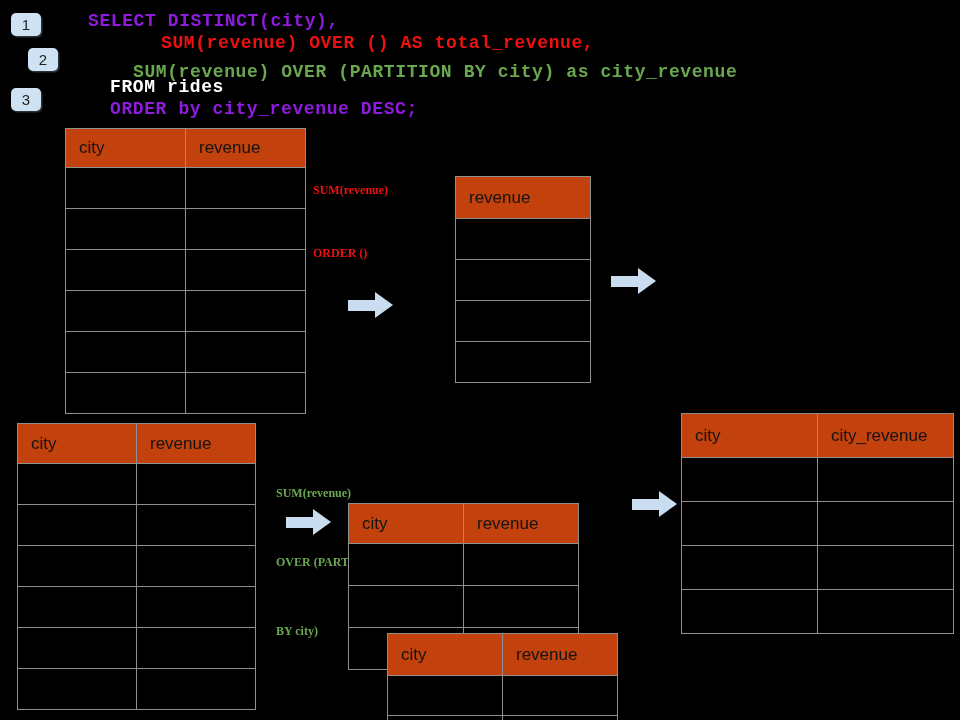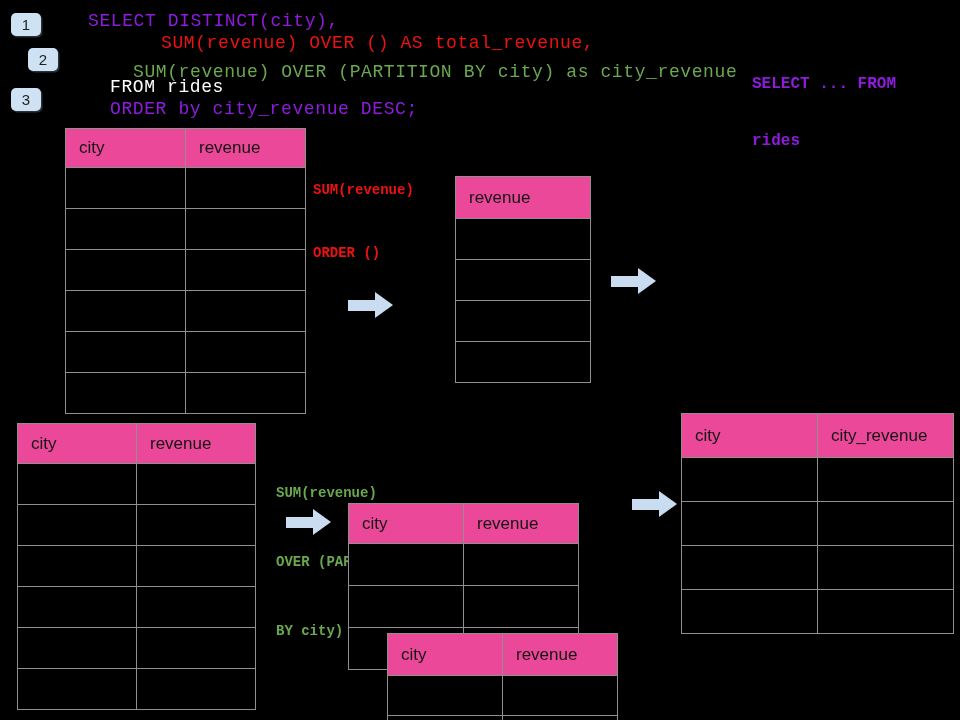--- a/index.html
+++ b/index.html
@@ -1,48 +1,48 @@
 <!DOCTYPE html>
 <html><head>
 <meta charset="utf-8">
 <style>
   html,body{margin:0;padding:0;background:#000;}
   .page{position:relative;width:960px;height:720px;background:#000;overflow:hidden;
         font-family:"Liberation Sans",sans-serif;}
 
   
-  .code-line{position:absolute;font-family:"Liberation Mono",monospace;font-weight:normal;
+  .code-line{position:absolute;font-family:"Liberation Mono",monospace;font-weight:bold;
              font-size:18px;letter-spacing:.6px;white-space:pre;}
   .cl-1{left:88px;top:11px;}
   .cl-2{left:133px;top:33px;}
   .cl-3{left:133px;top:62px;}
   .cl-4{left:110px;top:77px;}
   .cl-5{left:110px;top:99px;}
 
   .side-note{position:absolute;left:752px;top:37px;font-family:"Liberation Mono",monospace;
              font-weight:bold;font-size:16px;line-height:19px;white-space:pre;}
 
-  .annot{position:absolute;font-family:Liberation Mono, monospace;font-weight:bold;
-         font-size:14px;line-height:22px;white-space:pre;}
+  .annot{position:absolute;font-family:Liberation Serif, serif;font-weight:bold;
+         font-size:12px;line-height:22px;white-space:pre;}
   .annot-total{left:313px;top:138px;line-height:21px;}
   .annot-part{left:276px;top:436px;line-height:23px;}
 
   
   .badge{position:absolute;width:30px;height:23px;background:#CFE2F3;border-radius:5px;
          display:flex;align-items:center;justify-content:center;font-size:15px;color:#1f1f1f;
          box-shadow:1.5px 1.5px 0 rgba(120,140,160,.35);}
   .badge-1{left:11px;top:13px;}
   .badge-2{left:28px;top:48px;}
   .badge-3{left:11px;top:88px;}
 
   
   .tbl{position:absolute;}
   .tbl table{border-collapse:collapse;}
   .tbl th,.tbl td{border:1px solid #8F8F8F;box-sizing:border-box;}
-  .tbl th{background:#ec4899;color:#141414;font-weight:400;font-size:17px;
+  .tbl th{background:#c2410c;color:#141414;font-weight:400;font-size:17px;
           text-align:left;padding:0 4px 0 13px;}
   .tbl td{background:#000;}
 
   .tbl-source-top{left:65px;top:128px;}
   .tbl-source-top th{width:120px;height:39px;}
   .tbl-source-top td{height:41px;}
 
   .tbl-total{left:455px;top:176px;}
   .tbl-total th{width:135px;height:42px;}
   .tbl-total td{height:41px;}
@@ -83,24 +83,20 @@
   <div class="badge badge-3">3</div>
 
   <div>
     <div class="code-line cl-1" style="color: rgb(142, 27, 221);">SELECT DISTINCT(city),</div>
     <div class="code-line cl-2" style="color: rgb(238, 17, 17); margin-left: 28px;">SUM(revenue) OVER () AS total_revenue,</div>
     <div class="code-line cl-3" style="color: rgb(106, 168, 79);">SUM(revenue) OVER (PARTITION BY city) as city_revenue</div>
     <div class="code-line cl-4" style="color: #ffffff;">FROM rides</div>
     <div class="code-line cl-5" style="color: rgb(142, 27, 221); text-align: center;">ORDER by city_revenue DESC;</div>
   </div>
 
-  <div class="side-note" style="color: rgb(142, 27, 221);">
-    <div>SELECT ... FROM</div>
-    <div>rides</div>
-  </div>
 
   <div class="annot annot-total" style="color: rgb(238, 17, 17);">
     <div>SUM(revenue)</div>
     <div>ORDER ()</div>
   </div>
 
   <div class="annot annot-part" style="color: rgb(106, 168, 79);">
     <div>SUM(revenue)</div>
     <div>OVER (PARTITION</div>
     <div>BY city)</div>

